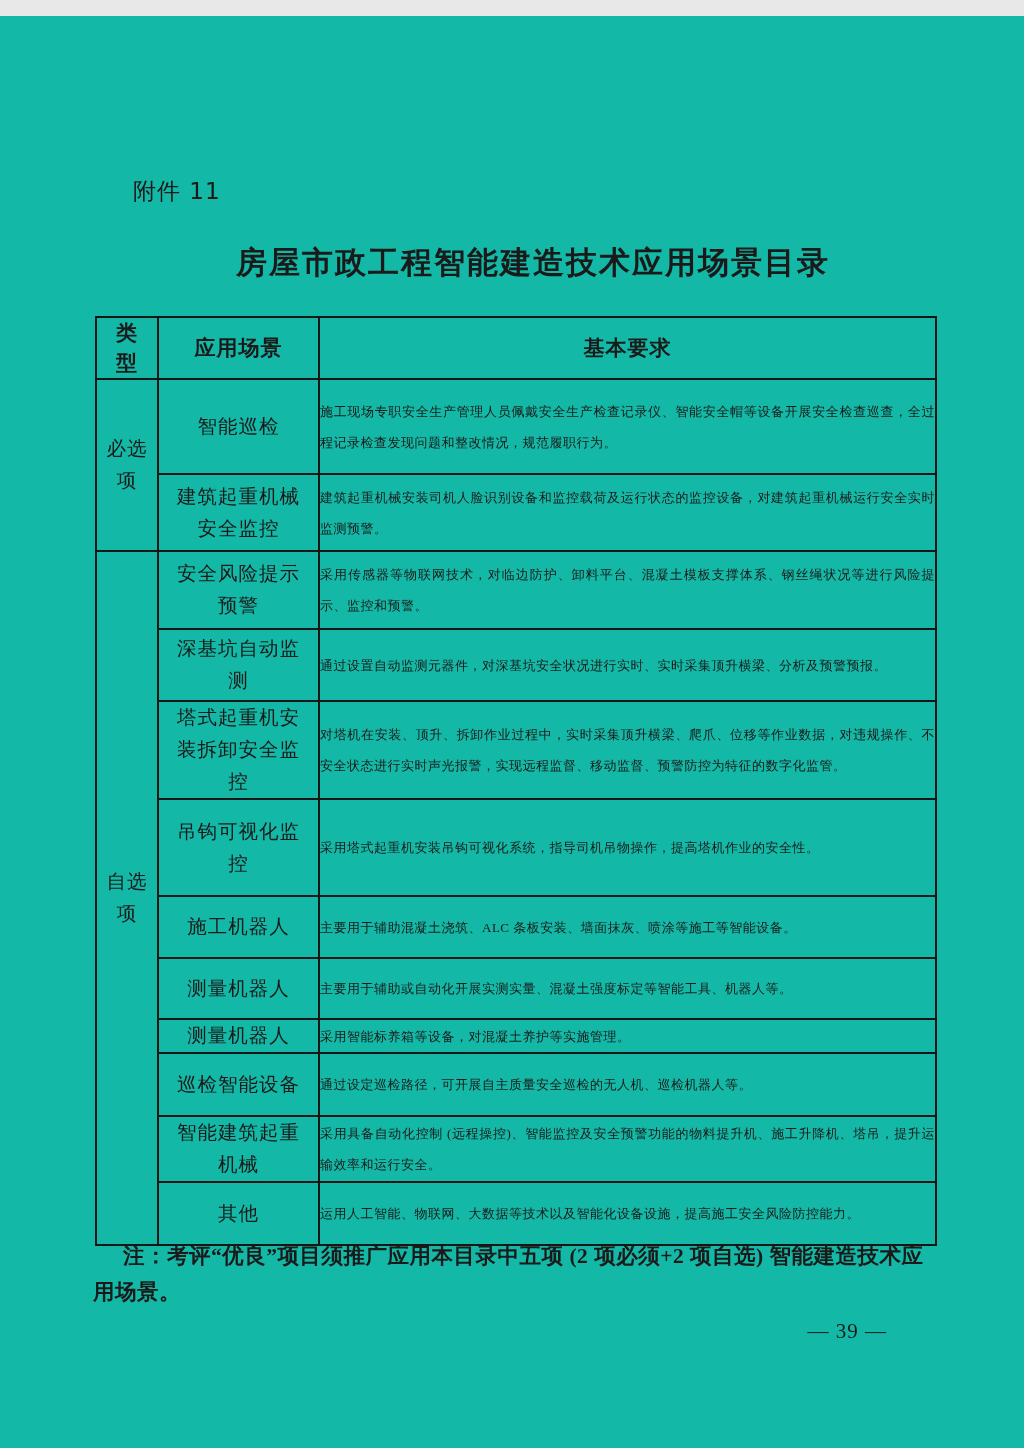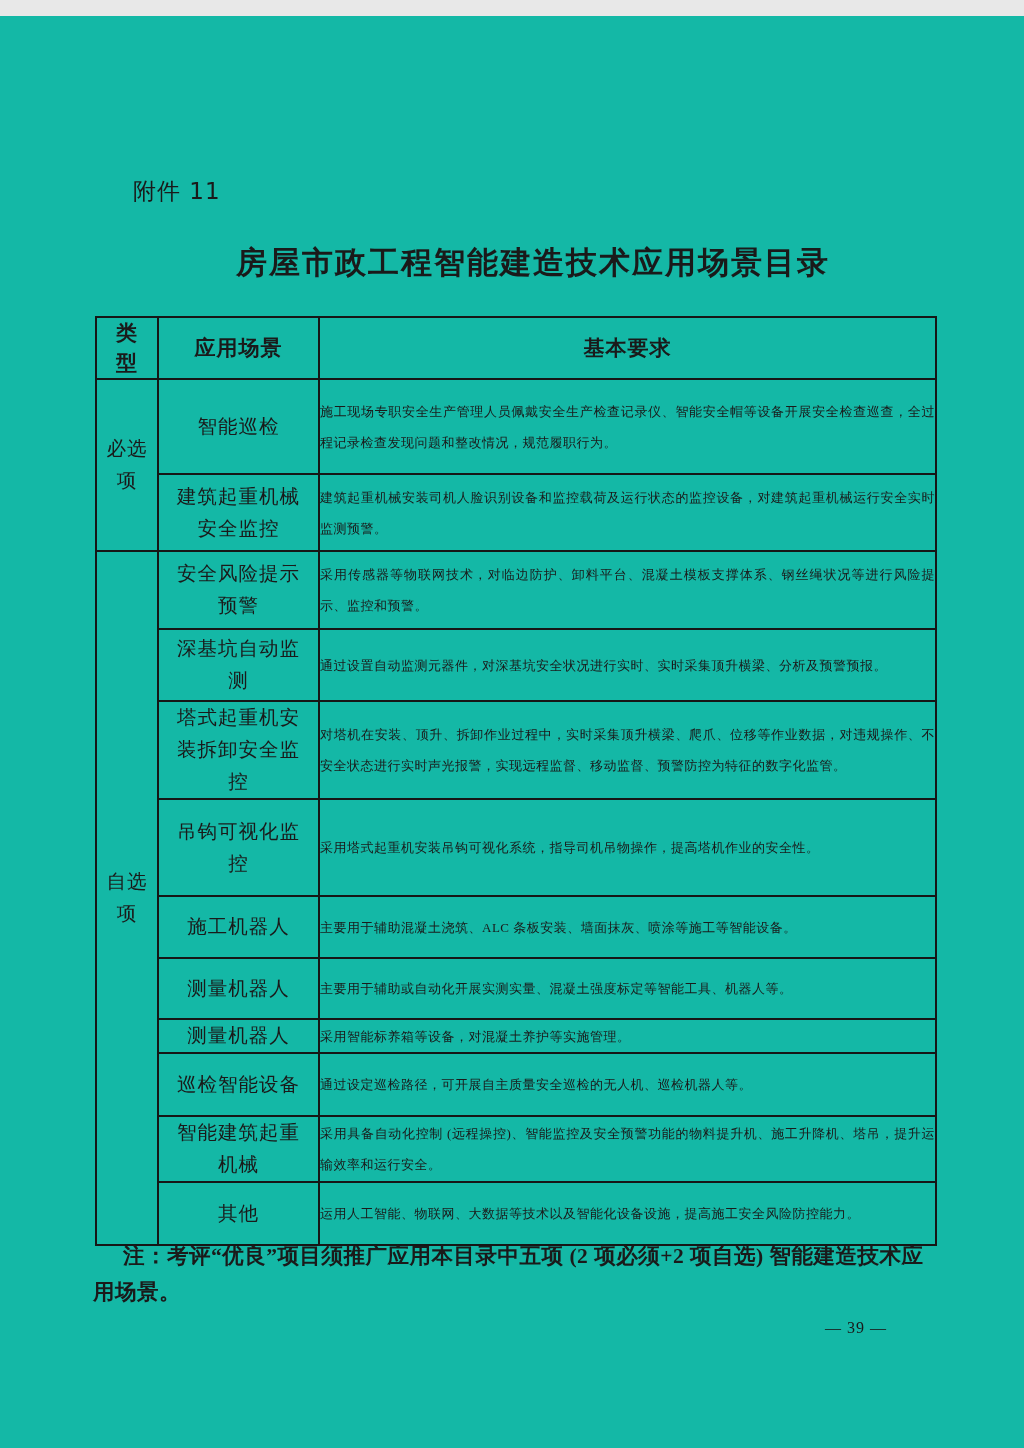--- a/index.html
+++ b/index.html
@@ -63,21 +63,21 @@
     text-justify:inter-character;
   }
   .note {
     position:absolute; left:93px; top:1222px; width:850px;
     font-size:21.5px; line-height:36px; letter-spacing:0.5px;
     text-indent:30px;
     font-weight:bold;
   }
   .page-number {
     position:absolute; right:137px; top:1303px;
-    font-size:16px; letter-spacing:1px;
+    font-size:21px; letter-spacing:1px;
   }
 </style>
 </head>
 <body>
 
 <div class="page">
 
   <div class="attachment-label">附件 11</div>
 
   <h1 class="doc-title" style="margin:0;">房屋市政工程智能建造技术应用场景目录</h1>

